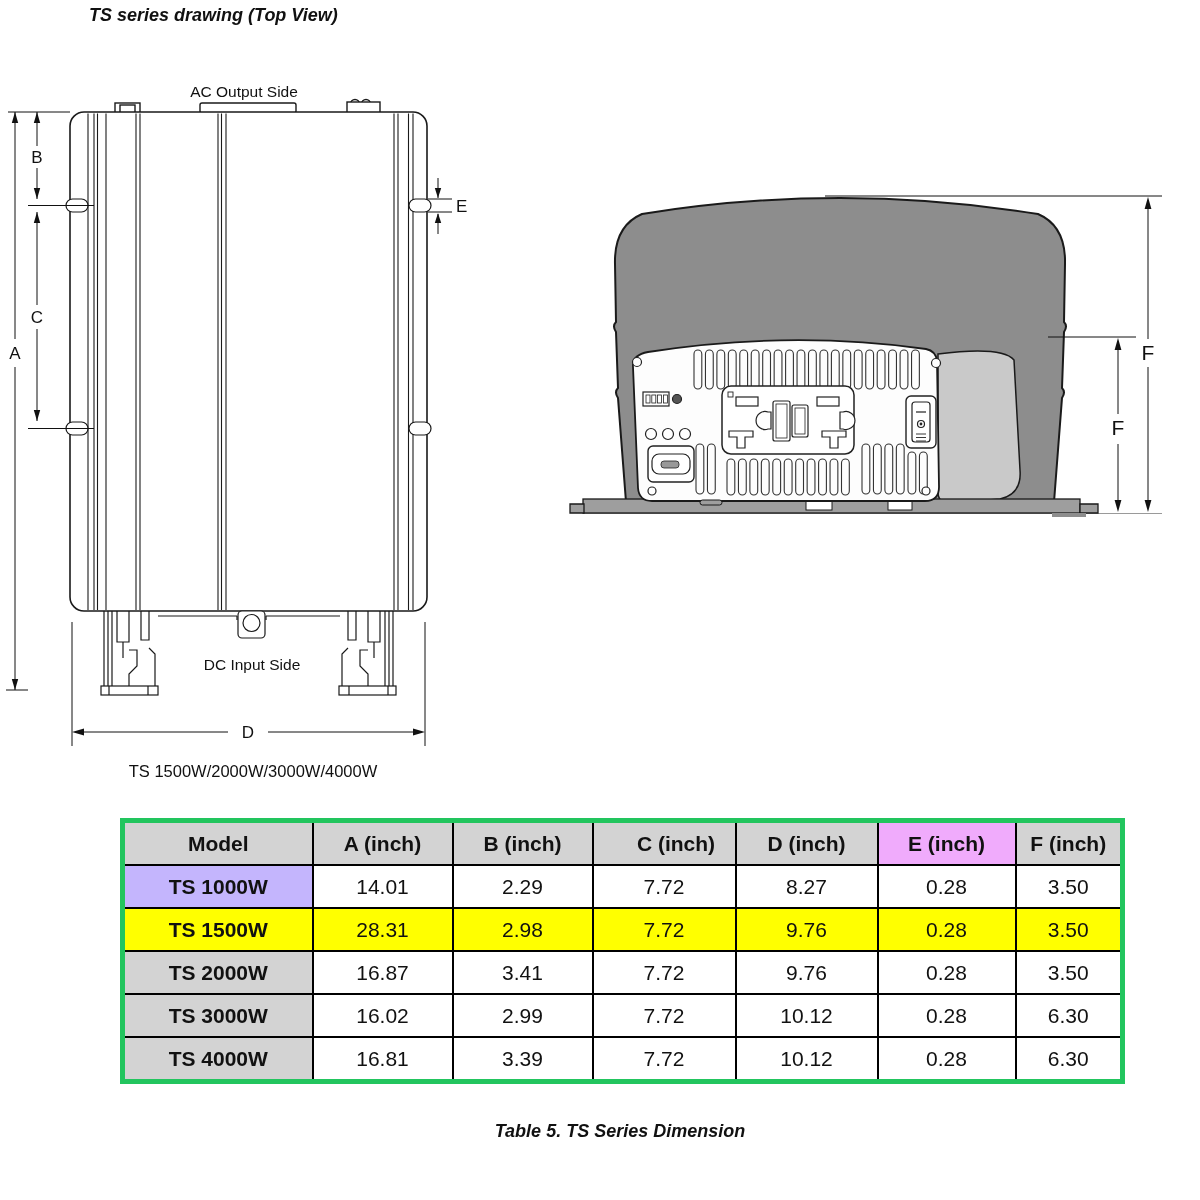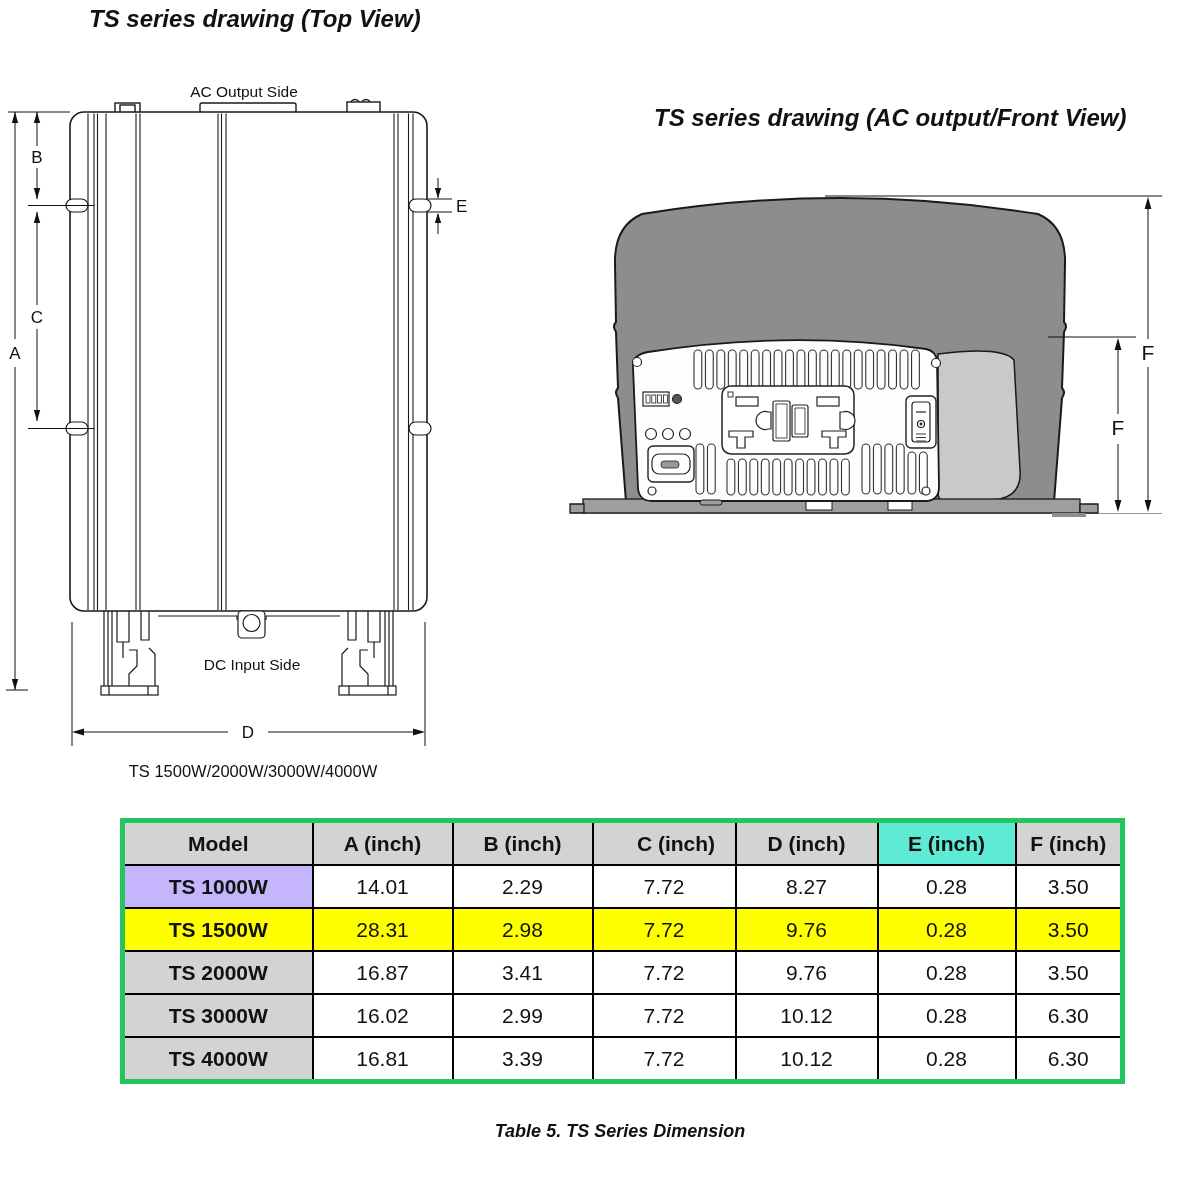--- a/index.html
+++ b/index.html
@@ -1,18 +1,18 @@
 <!DOCTYPE html>
 <html><head>
 <meta charset="utf-8">
 <style>
   html,body{margin:0;padding:0;background:#fff;}
   #page{position:relative;width:1200px;height:1200px;background:#ffffff;overflow:hidden;
         font-family:"Liberation Sans", sans-serif;color:#111;}
-  .drawing-title{position:absolute;font-style:italic;font-weight:bold;font-size:24px;
+  .drawing-title{position:absolute;font-style:italic;font-weight:bold;font-size:18px;
         white-space:nowrap;color:#111;z-index:5;}
   svg{position:absolute;}
   svg text{font-family:"Liberation Sans", sans-serif;fill:#111;}
   .lbl{font-size:15.5px;}
   .dim{font-size:17px;}
   .dimF{font-size:21px;}
   .cap{font-size:16.5px;}
   #dim-table{position:absolute;left:120px;top:818px;width:1000px;border-collapse:collapse;
         table-layout:fixed;border:5px solid #22c55e;}
   #dim-table th,#dim-table td{border:2px solid #000;height:41px;text-align:center;
@@ -22,21 +22,20 @@
   #table-caption{position:absolute;left:120px;top:1121px;width:1000px;text-align:center;
         font-weight:bold;font-style:italic;font-size:18px;}
 </style>
 </head>
 <body>
 
 <div id="page">
 
   <div class="drawing-title" style="left:89px;top:5px">TS series drawing (Top View)</div>
 
-  <div class="drawing-title" style="left:654px;top:104px">TS series drawing (AC output/Front View)</div>
 
   <svg style="left:0;top:60px;width:510px;height:740px" viewBox="0 60 510 740">
 
     <g stroke="#1a1a1a" fill="none" stroke-width="1.4">
 
       <g>
         <circle cx="355" cy="104" r="4.5" fill="#fff"></circle>
         <circle cx="366" cy="104" r="4.5" fill="#fff"></circle>
         <rect x="115" y="103" width="25" height="10" fill="#fff"></rect>
         <rect x="120" y="105" width="15" height="8" fill="#fff"></rect>
@@ -285,21 +284,21 @@
         <col style="width:138px">
       <col style="width:107px">
     </colgroup>
     <thead>
       <tr>
           <th style="background: rgb(211, 211, 211);">Model</th>
           <th style="background: rgb(211, 211, 211);">A (inch)</th>
           <th style="background: rgb(211, 211, 211);">B (inch)</th>
           <th style="background: rgb(211, 211, 211); padding-left: 24px;">C (inch)</th>
           <th style="background: rgb(211, 211, 211);">D (inch)</th>
-          <th style="background: #5eead4;">E (inch)</th>
+          <th style="background: #f0abfc;">E (inch)</th>
           <th style="background: rgb(211, 211, 211);">F (inch)</th>
         </tr>
     </thead>
     <tbody>
         <tr>
           <td class="model" style="background: #c4b5fd;">TS 1000W</td>
           <td>14.01</td>
           <td>2.29</td>
           <td>7.72</td>
           <td>8.27</td>

